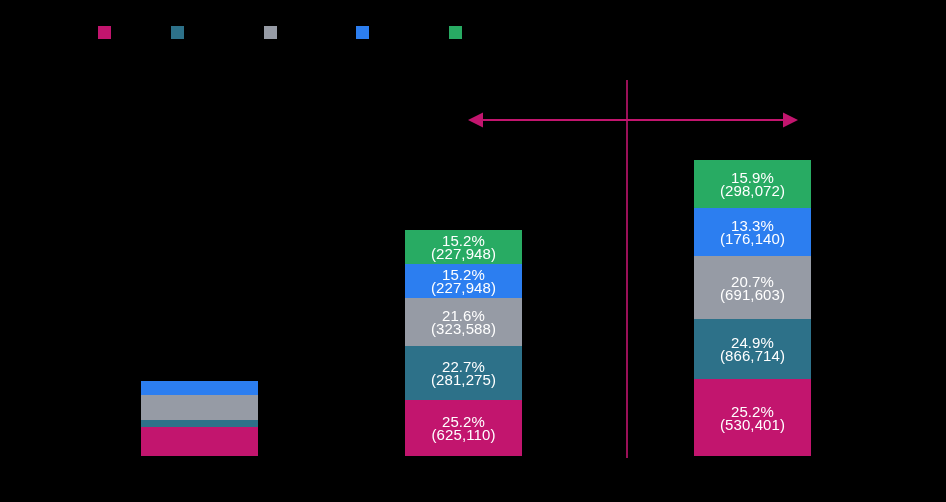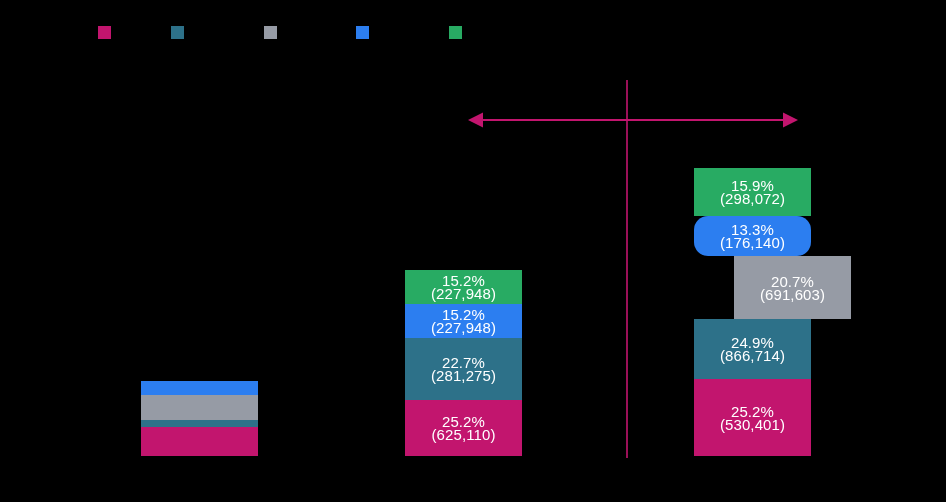--- a/index.html
+++ b/index.html
@@ -147,40 +147,44 @@
       <div class="xtick" style="left: 199.5px;"></div>
       <div class="bar" style="left: 405px; width: 117px;">
         <div class="seg" style="height: 34px; background: rgb(40, 171, 99);">
           <div class="seg-pct">15.2%</div>
           <div class="seg-val">(227,948)</div>
         </div>
         <div class="seg" style="height: 34px; background: rgb(44, 126, 240);">
           <div class="seg-pct">15.2%</div>
           <div class="seg-val">(227,948)</div>
         </div>
-        <div class="seg" style="height: 62px; background: rgb(45, 113, 137);">
+        <div class="seg" style="height: 48px; background: rgb(150, 155, 165);">
+          <div class="seg-pct">21.6%</div>
+          <div class="seg-val">(323,588)</div>
+        </div>
+        <div class="seg" style="height: 54px; background: rgb(45, 113, 137);">
           <div class="seg-pct">22.7%</div>
           <div class="seg-val">(281,275)</div>
         </div>
         <div class="seg" style="height: 56px; background: rgb(194, 21, 110);">
           <div class="seg-pct">25.2%</div>
           <div class="seg-val">(625,110)</div>
         </div>
       </div>
       <div class="xtick" style="left: 475.5px;"></div>
       <div class="bar" style="left: 694px; width: 117px;">
         <div class="seg" style="height: 48px; background: rgb(40, 171, 99);">
           <div class="seg-pct">15.9%</div>
           <div class="seg-val">(298,072)</div>
         </div>
-        <div class="seg" style="height: 40px; background: rgb(44, 126, 240); border-radius: 14px;">
+        <div class="seg" style="height: 48px; background: rgb(44, 126, 240);">
           <div class="seg-pct">13.3%</div>
           <div class="seg-val">(176,140)</div>
         </div>
-        <div class="seg" style="height: 63px; background: rgb(150, 155, 165); margin-left: 40px;">
+        <div class="seg" style="height: 63px; background: rgb(150, 155, 165);">
           <div class="seg-pct">20.7%</div>
           <div class="seg-val">(691,603)</div>
         </div>
         <div class="seg" style="height: 60px; background: rgb(45, 113, 137);">
           <div class="seg-pct">24.9%</div>
           <div class="seg-val">(866,714)</div>
         </div>
         <div class="seg" style="height: 77px; background: rgb(194, 21, 110);">
           <div class="seg-pct">25.2%</div>
           <div class="seg-val">(530,401)</div>

